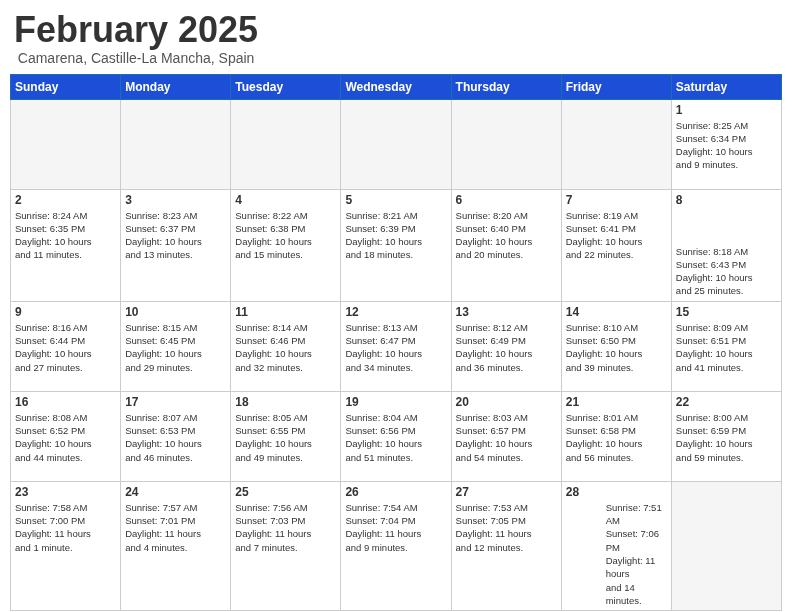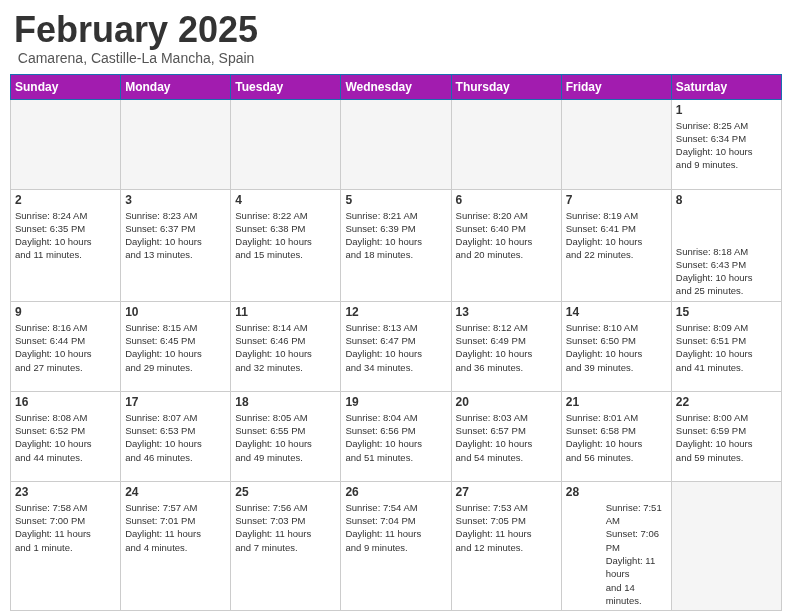--- a/index.html
+++ b/index.html
@@ -53,21 +53,21 @@
     .location {
       font-size: 14px;
       color: #555;
     }
     table {
       width: 100%;
       border-collapse: collapse;
       table-layout: fixed;
     }
     th {
-      background: #a21caf;
+      background: #1d4ed8;
       color: #fff;
       font-size: 12px;
       font-weight: bold;
       padding: 5px 4px;
       text-align: left;
       border: 1px solid #1a6faf;
     }
     td {
       border: 1px solid #ccc;
       vertical-align: top;

